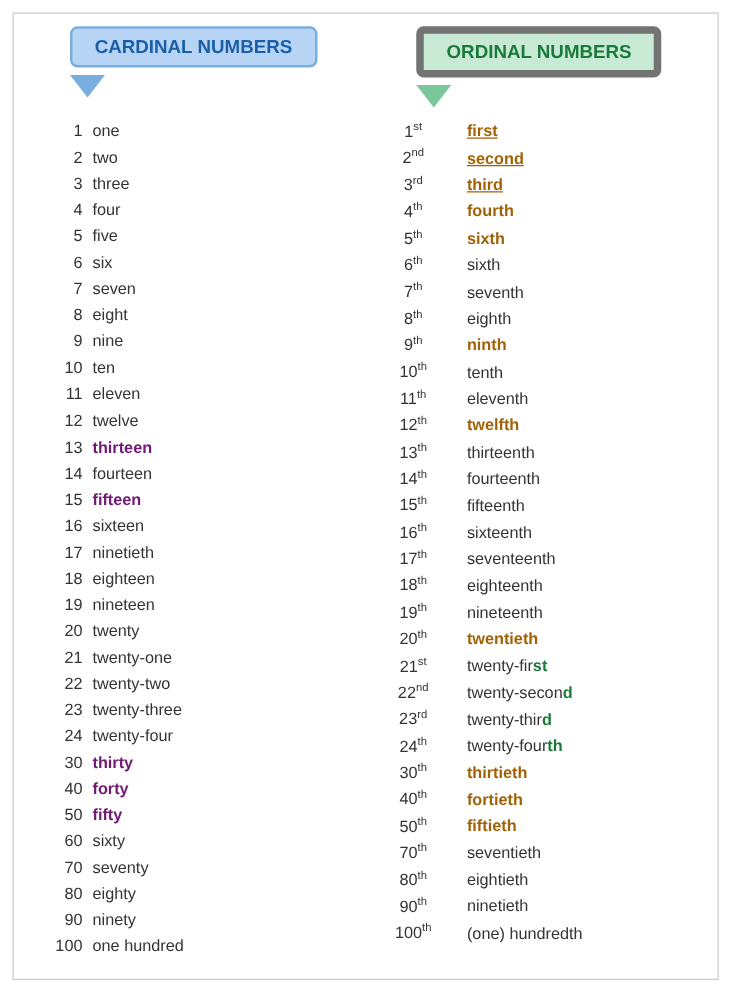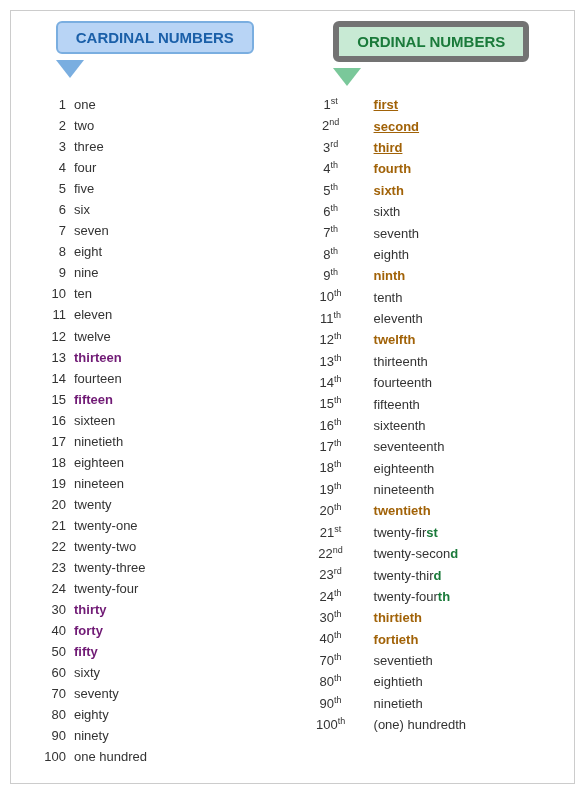--- a/index.html
+++ b/index.html
@@ -363,20 +363,24 @@
         </div>
         <div class="row">
           <span class="ord-num">30<sup>th</sup></span>
           <span class="ord-word bold-green">thirtieth</span>
         </div>
         <div class="row">
           <span class="ord-num">40<sup>th</sup></span>
           <span class="ord-word bold-green">fortieth</span>
         </div>
         <div class="row">
+          <span class="ord-num">50<sup>th</sup></span>
+          <span class="ord-word bold-green">fiftieth</span>
+        </div>
+        <div class="row">
           <span class="ord-num">70<sup>th</sup></span>
           <span class="ord-word">seventieth</span>
         </div>
         <div class="row">
           <span class="ord-num">80<sup>th</sup></span>
           <span class="ord-word">eightieth</span>
         </div>
         <div class="row">
           <span class="ord-num">90<sup>th</sup></span>
           <span class="ord-word">ninetieth</span>

